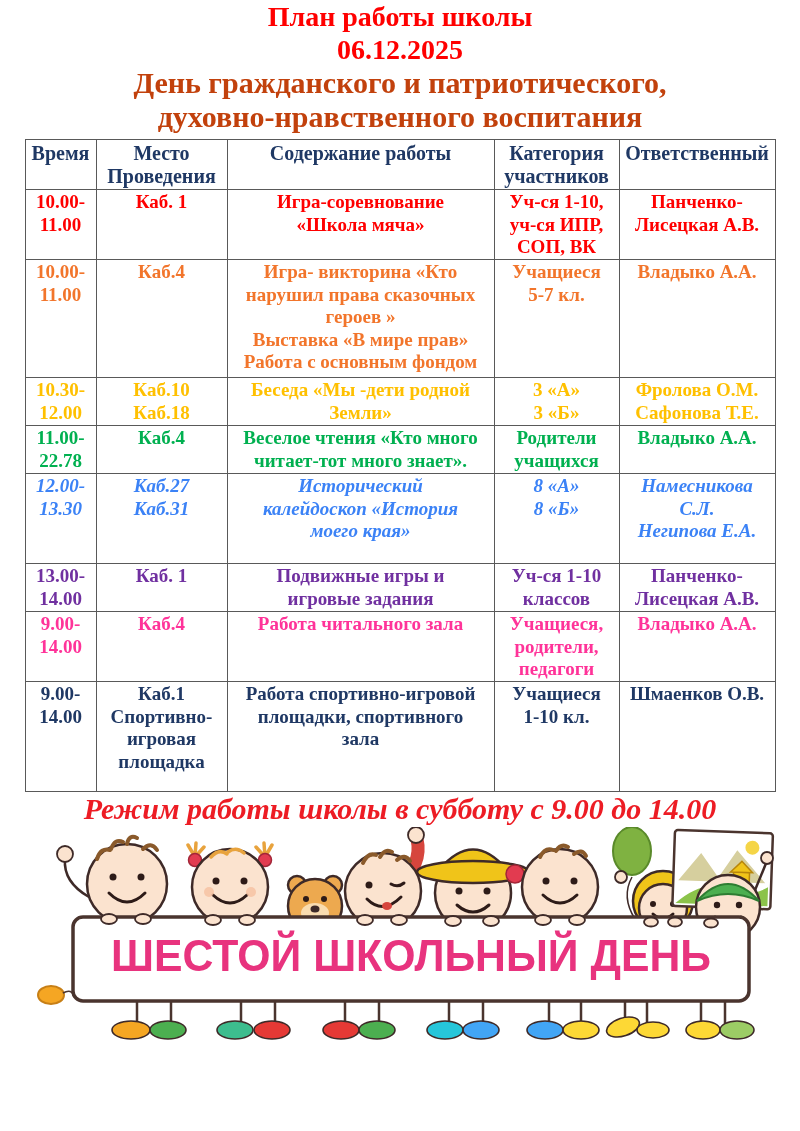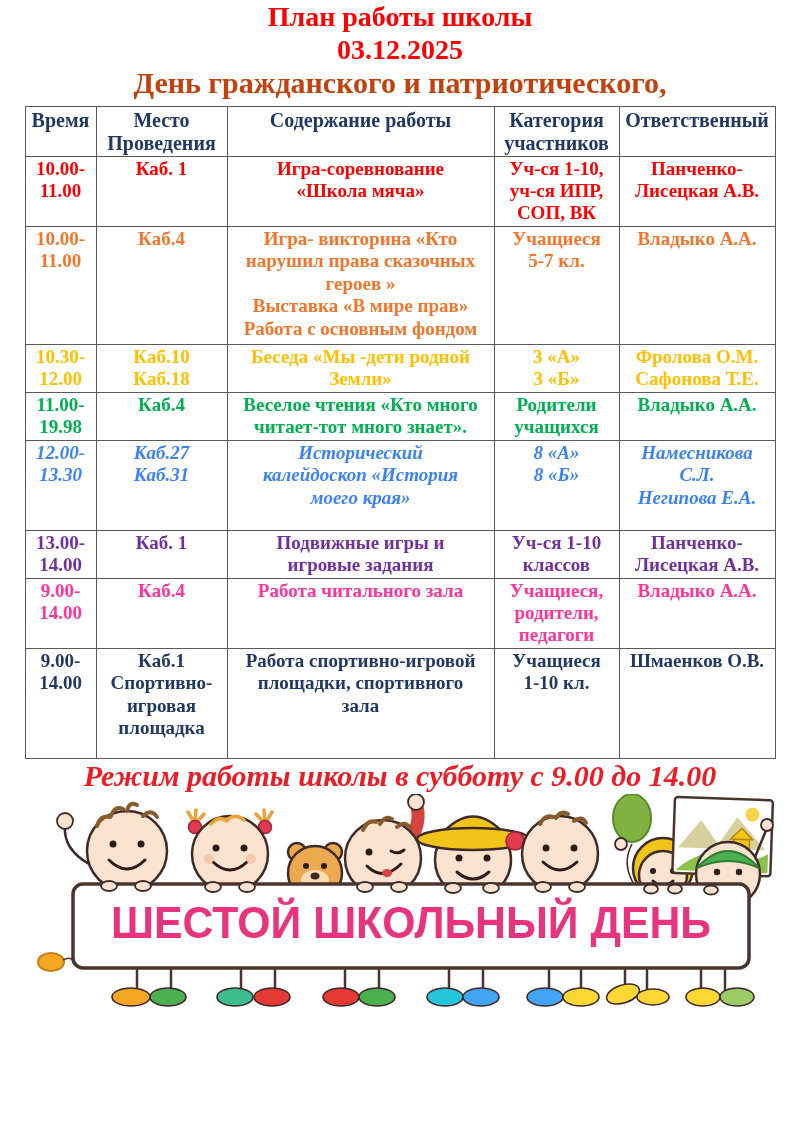--- a/index.html
+++ b/index.html
@@ -47,24 +47,25 @@
   .leg{stroke:#4a342e;stroke-width:2.5;stroke-linecap:round;}
 </style>
 </head>
 <body>
 
 <div class="doc">
 
   <div class="title-block">
     <div class="t-red" style="color: rgb(255, 0, 0);">
       <div>План работы школы</div>
-      <div>03.12.2025</div>
+      <div>06.12.2025</div>
     </div>
     <div class="t-green" style="color: #c2410c;">
       <div>День гражданского и патриотического,</div>
+      <div>духовно-нравственного воспитания</div>
     </div>
   </div>
 
   <table class="sched">
     <colgroup>
       <col style="width:71px">
         <col style="width:131px">
         <col style="width:267px">
         <col style="width:125px">
         <col style="width:156px">
@@ -113,21 +114,21 @@
 Каб.18</td>
           <td>Беседа «Мы -дети родной
 Земли»</td>
           <td>3 «А»
 3 «Б»</td>
           <td>Фролова О.М.
 Сафонова Т.Е.</td>
         </tr>
         <tr style="color: rgb(0, 176, 80);">
           <td>11.00-
-19.98</td>
+22.78</td>
           <td>Каб.4</td>
           <td>Веселое чтения «Кто много
 читает-тот много знает».</td>
           <td>Родители
 учащихся</td>
           <td>Владыко А.А.</td>
         </tr>
         <tr style="color: #3b82f6; font-style: italic;">
           <td>12.00-
 13.30</td>

